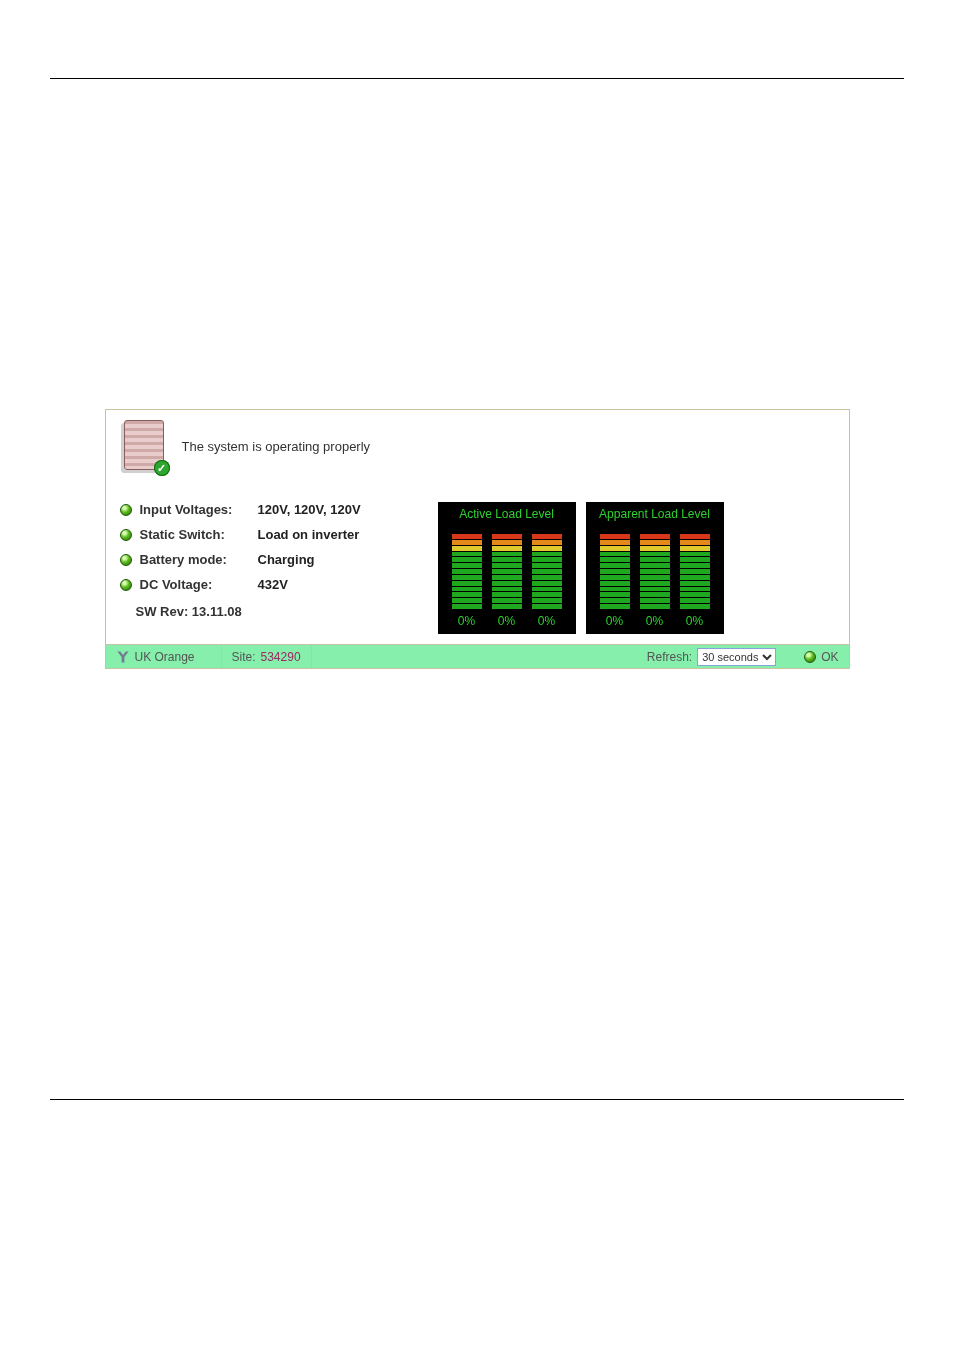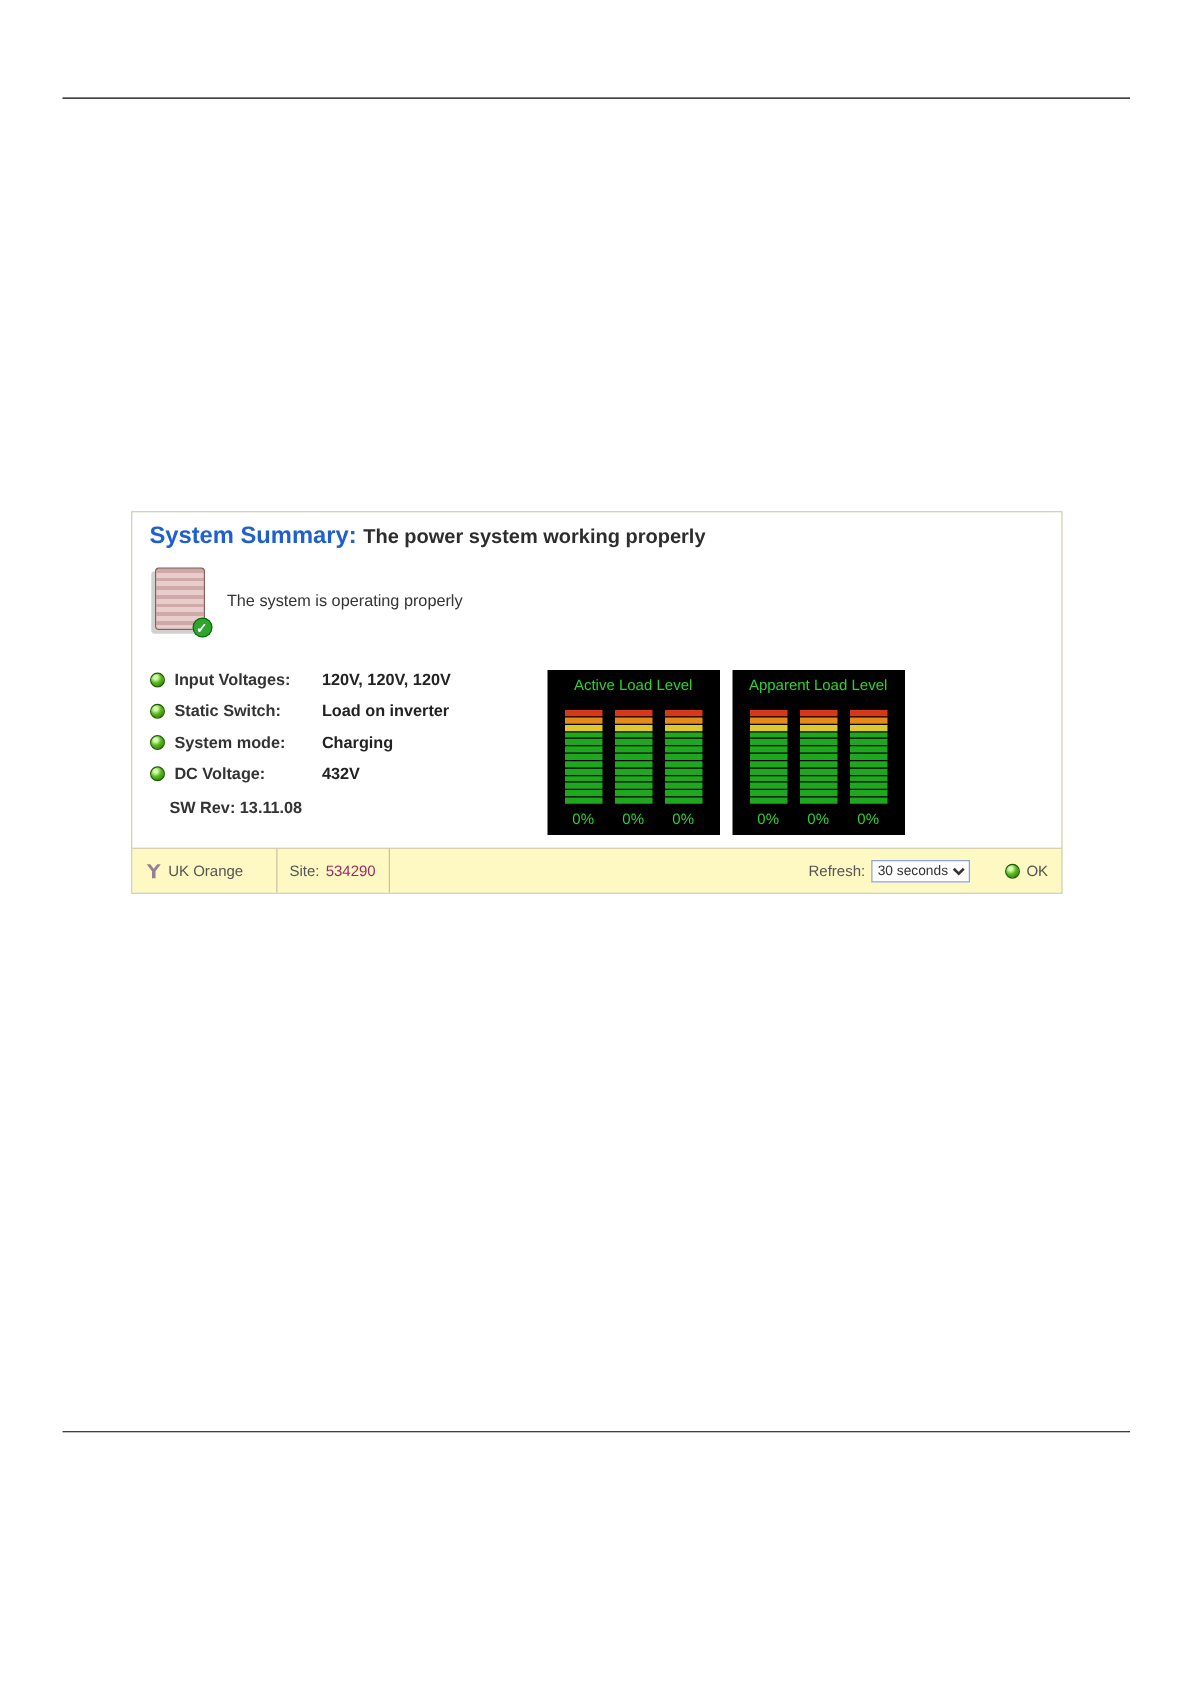--- a/index.html
+++ b/index.html
@@ -167,22 +167,22 @@
   .seg.yellow { background: #e0c92e; }
   .seg.green  { background: #1fa71f; }
   .bar-label {
     color: #2ed22e;
     font-size: 12px;
     margin-top: 4px;
   }
 
   
   .footer {
-    height: 36px;
-    background: #fef9c3;
+    height: 24px;
+    background: #86efac;
     border-top: 1px solid #c9c3a2;
     display: flex;
     align-items: center;
     font-size: 12px;
     color: #555;
   }
   .footer .cell {
     border-right: 1px solid #c9c3a2;
     height: 100%;
     display: flex;
@@ -210,23 +210,20 @@
 </head>
 <body>
 
 <hr class="page-rule top">
 
 <div class="app-frame">
   <div class="app-body">
 
 
     <div class="main-panel">
-      <div class="heading">
-        <span class="title-a">System Summary: </span><span class="title-b">The power system working properly</span>
-      </div>
 
       <div class="status-row">
         <div class="thumb">
           <div class="stack"></div>
           <div class="tick">✓</div>
         </div>
         <div class="status-text">The system is operating properly</div>
       </div>
 
       <div class="details-wrap">
@@ -236,21 +233,21 @@
             <span class="d-label">Input Voltages:</span>
             <span class="d-value">120V, 120V, 120V</span>
           </div>
           <div class="detail-row">
             <span class="dot"></span>
             <span class="d-label">Static Switch:</span>
             <span class="d-value">Load on inverter</span>
           </div>
           <div class="detail-row">
             <span class="dot"></span>
-            <span class="d-label">System mode:</span>
+            <span class="d-label">Battery mode:</span>
             <span class="d-value">Charging</span>
           </div>
           <div class="detail-row">
             <span class="dot"></span>
             <span class="d-label">DC Voltage:</span>
             <span class="d-value">432V</span>
           </div>
           <div class="sw-rev">SW Rev: 13.11.08</div>
         </div>
 

